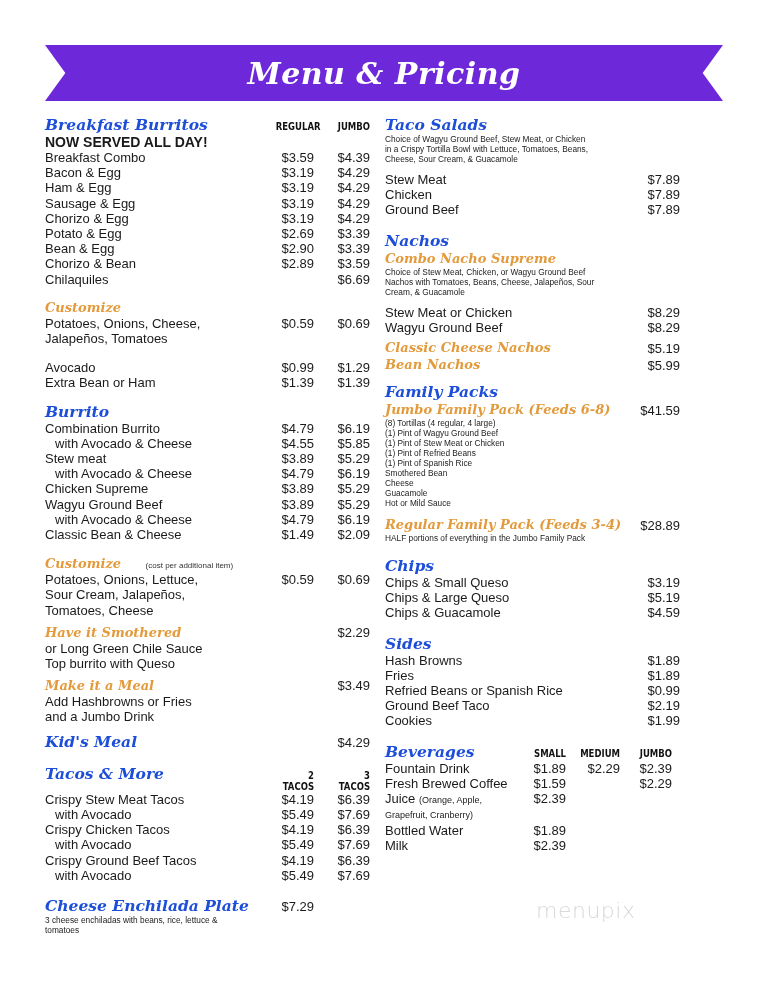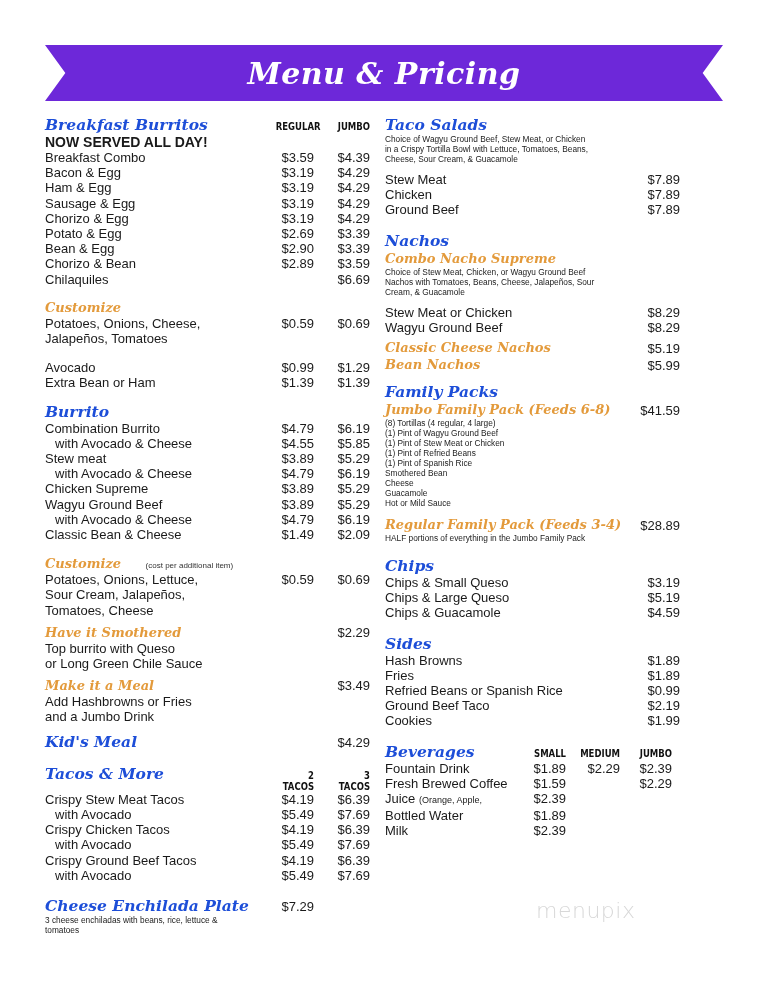--- a/index.html
+++ b/index.html
@@ -188,24 +188,24 @@
   <div class="row">
       <span class="name">Tomatoes, Cheese</span>
     </div>
 
   <div class="sp6"></div>
   <div class="hdrrow">
       <span class="left h-orange">Have it Smothered</span>
       <span class="c2" style="font-size:13px;">$2.29</span>
     </div>
   <div class="row">
+      <span class="name">or Long Green Chile Sauce</span>
+    </div>
+  <div class="row">
       <span class="name">Top burrito with Queso</span>
-    </div>
-  <div class="row">
-      <span class="name">or Long Green Chile Sauce</span>
     </div>
 
   <div class="sp6"></div>
   <div class="hdrrow">
       <span class="left h-orange">Make it a Meal</span>
       <span class="c2" style="font-size:13px;">$3.49</span>
     </div>
   <div class="row">
       <span class="name">Add Hashbrowns or Fries</span>
     </div>
@@ -389,20 +389,23 @@
       <span class="m"></span>
       <span class="j">$2.29</span>
     </div>
   <div class="bev-row">
       <span class="name"><span>Juice</span> <span class="small-inline">(Orange, Apple,</span></span>
       <span class="s">$2.39</span>
       <span class="m"></span>
       <span class="j"></span>
     </div>
   <div class="bev-row">
+      <span class="name small-inline">Grapefruit, Cranberry)</span>
+    </div>
+  <div class="bev-row">
       <span class="name">Bottled Water</span>
       <span class="s">$1.89</span>
       <span class="m"></span>
       <span class="j"></span>
     </div>
   <div class="bev-row">
       <span class="name">Milk</span>
       <span class="s">$2.39</span>
       <span class="m"></span>
       <span class="j"></span>

